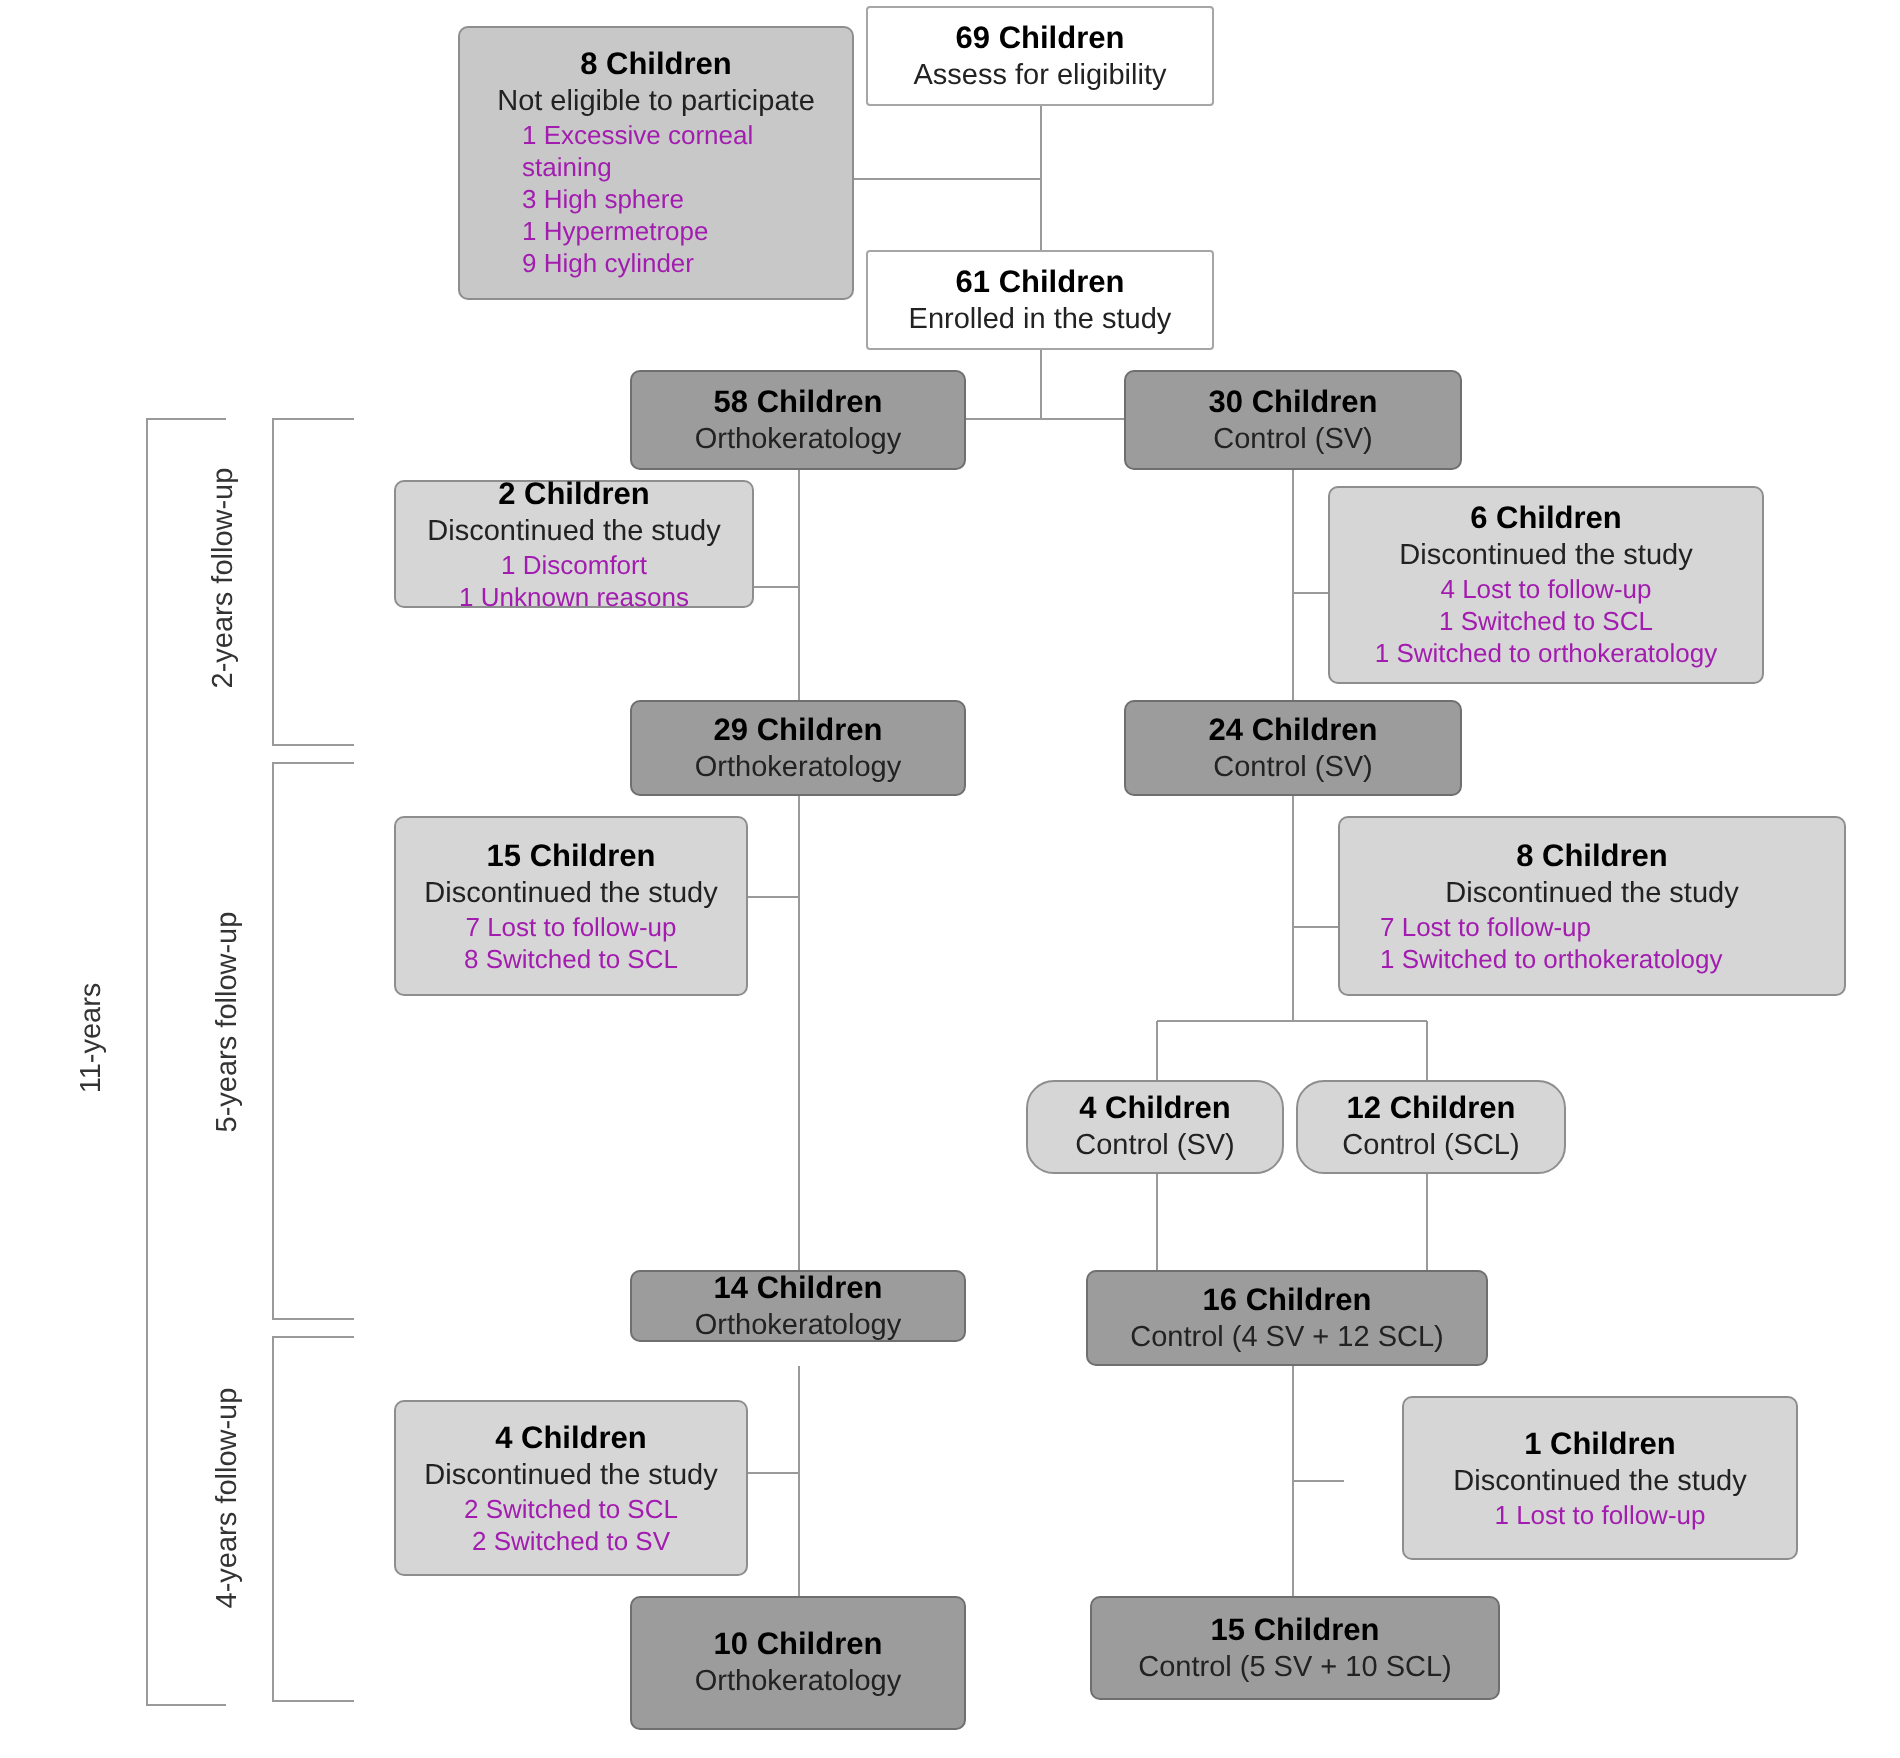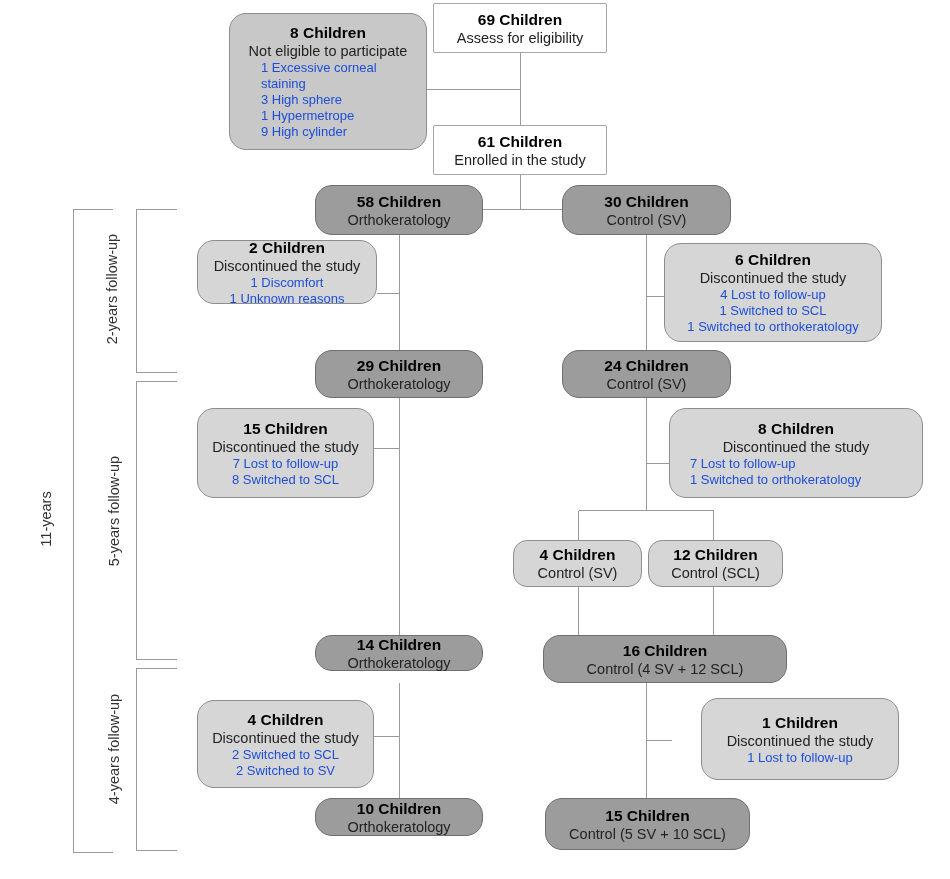--- a/index.html
+++ b/index.html
@@ -5,31 +5,31 @@
   html,body { margin:0; padding:0; background:#fff; }
   .canvas {
     position:relative; width:950px; height:879px; background:#fff;
     font-family:"Liberation Sans", sans-serif; overflow:hidden;
   }
   svg.wires { position:absolute; left:0; top:0; color:var(--line,#9a9a9a); }
 
   .bx {
     position:absolute; box-sizing:border-box;
     display:flex; flex-direction:column; justify-content:center; align-items:center;
-    text-align:center; border:1px solid #888; border-radius:17px; padding:3px 6px;
+    text-align:center; border:1px solid #888; border-radius:5px; padding:3px 6px;
   }
   .bx.white { background:var(--white-fill,#fff); border-color:var(--white-border,#a6a6a6); border-radius:2px; }
   .bx.dark  { background:var(--dark-fill,#9c9c9c); border-color:var(--dark-border,#6f6f6f); }
   .bx.light { background:var(--light-fill,#d6d6d6); border-color:var(--light-border,#8e8e8e); }
   .bx.light2{ background:var(--eligibility-fill,#c8c8c8); border-color:var(--light-border,#8e8e8e); }
   .bx.small { border-radius:14px; }
 
   .t { font-size:15.5px; font-weight:bold; color:#000; line-height:19px; white-space:nowrap; }
   .s { font-size:14.5px; color:#222; line-height:18px; white-space:nowrap; }
-  .d { font-size:13px; color:#1d4ed8; line-height:16px; }
+  .d { font-size:13px; color:#a21caf; line-height:16px; }
 
   .ld1 .d { align-self:stretch; text-align:left; padding-left:25px; padding-right:34px; }
   .ld2 .d { align-self:stretch; text-align:left; padding-left:14px; }
 
   .vlabel {
     position:absolute; height:18px; line-height:18px; text-align:center;
     font-size:14.5px; color:#333; white-space:nowrap; transform:rotate(-90deg);
   }
 </style>
 </head>
@@ -152,39 +152,39 @@
   <div class="bx light small" style="left:648px;top:540px;width:135px;height:47px">
     <div class="t">12 Children</div>
     <div class="s">Control (SCL)</div>
   </div>
 
   <div class="bx dark" style="left:315px;top:635px;width:168px;height:36px">
     <div class="t">14 Children</div>
     <div class="s">Orthokeratology</div>
   </div>
 
-  <div class="bx dark" style="left:543px;top:635px;width:244px;height:48px">
+  <div class="bx dark" style="left:543px;top:635px;width:201px;height:48px">
     <div class="t">16 Children</div>
     <div class="s">Control (4 SV + 12 SCL)</div>
   </div>
 
   <div class="bx light" style="left:197px;top:700px;width:177px;height:88px">
     <div class="t">4 Children</div>
     <div class="s">Discontinued the study</div>
     <div class="d">2 Switched to SCL</div>
     <div class="d">2 Switched to SV</div>
   </div>
 
   <div class="bx light" style="left:701px;top:698px;width:198px;height:82px">
     <div class="t">1 Children</div>
     <div class="s">Discontinued the study</div>
     <div class="d">1 Lost to follow-up</div>
   </div>
 
-  <div class="bx dark" style="left:315px;top:798px;width:168px;height:38px">
+  <div class="bx dark" style="left:315px;top:798px;width:168px;height:67px">
     <div class="t">10 Children</div>
     <div class="s">Orthokeratology</div>
   </div>
 
   <div class="bx dark" style="left:545px;top:798px;width:205px;height:52px">
     <div class="t">15 Children</div>
     <div class="s">Control (5 SV + 10 SCL)</div>
   </div>
 
 </div>

